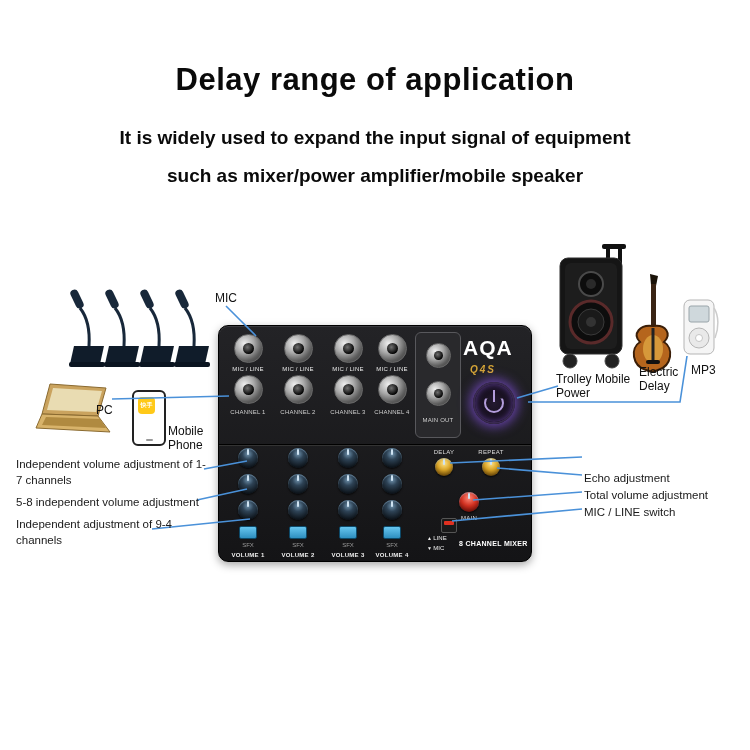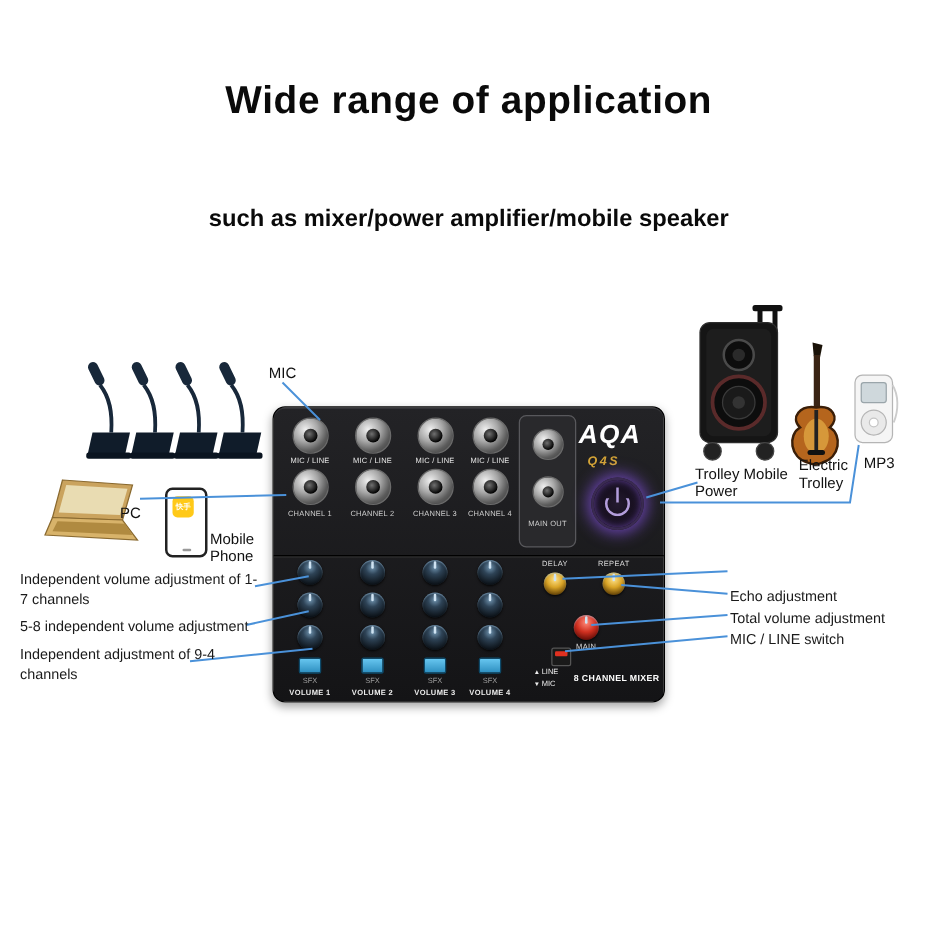--- a/index.html
+++ b/index.html
@@ -38,21 +38,21 @@
     background:radial-gradient(circle at 40% 38%, #707070, #000 72%); }
   .jack.small { width:23px; height:23px; } .jack.small::after { inset:7px; }
   .mlab { font-size:6px; color:#e8e8e8; letter-spacing:.2px; margin:2px 0 3px; white-space:nowrap; }
   .clab { font-size:6px; color:#cfcfcf; margin-top:4px; letter-spacing:.2px; white-space:nowrap; }
   .mainout { position:absolute; left:196px; top:6px; width:46px; height:106px;
     background:#29292c; border:1px solid #58585c; border-radius:6px;
     display:flex; flex-direction:column; align-items:center; padding-top:10px; box-sizing:border-box; }
   .mainout .jack + .jack { margin-top:12px; }
   .mainout .clab { margin-top:10px; }
   .brand { position:absolute; left:244px; top:10px; font-size:21px; font-weight:800;
-    font-style:italic; color:#fff; letter-spacing:1px; }
+    color:#fff; letter-spacing:1px; }
   .model { position:absolute; left:251px; top:38px; font-size:10px; font-weight:700;
     color:#d4a437; letter-spacing:2px;font-style:italic; }
   .power { position:absolute; left:254px; top:56px; width:38px; height:38px; border-radius:50%;
     background:radial-gradient(circle,#241a30 0%,#120c18 70%);
     border:2px solid #3a2a52;
     box-shadow:0 0 12px 3px rgba(130,80,220,.75), inset 0 0 7px rgba(150,100,240,.6); }
   .power::before { content:""; position:absolute; inset:9px; border:2px solid #b39ddb;
     border-radius:50%; clip-path:polygon(0 28%,100% 28%,100% 100%,0 100%); }
   .power::after { content:""; position:absolute; left:50%; top:6px; width:2px; height:12px;
     background:#b39ddb; transform:translateX(-50%); }
@@ -93,21 +93,22 @@
   .r3 { left:584px; top:487px; width:160px; }
   .r4 { left:584px; top:504px; width:160px; }
   .note { position:absolute; left:584px; top:521px; width:162px; font-size:9px;
     color:#1a1a1a; line-height:1.35; z-index:12; }
 </style>
 </head>
 <body>
 
 <div class="page">
 
-  <div class="title">Wide range of application</div>
+  <div class="title">Delay range of application</div>
+  <div class="sub sub1">It is widely used to expand the input signal of equipment</div>
   <div class="sub sub2">such as mixer/power amplifier/mobile speaker</div>
 
   <svg class="callouts" width="750" height="750">
     <line class="co" x1="112" y1="399" x2="229" y2="396"></line>
     <line class="co" x1="226" y1="306" x2="256" y2="336"></line>
     <line class="co" x1="517" y1="398" x2="558" y2="386"></line>
     <polyline class="co" points="528,402 680,402 687,356"></polyline>
     <line class="co" x1="204" y1="469" x2="247" y2="461"></line>
     <line class="co" x1="197" y1="500" x2="247" y2="489"></line>
     <line class="co" x1="152" y1="529" x2="250" y2="519"></line>
@@ -190,21 +191,21 @@
   <div class="dev" style="left:630px;top:272px">
     <svg width="46" height="108" viewBox="0 0 46 108">
       <path d="M20 2 L28 4 L26 14 L21 13 Z" fill="#1a1208"></path>
       <rect x="21" y="12" width="5" height="46" fill="#3a2414"></rect>
       <path d="M23 54 C 36 52, 42 62, 34 70 C 44 76, 42 94, 28 98 C 24 100, 20 100, 16 98 C 2 94, 0 76, 10 70 C 2 62, 10 52, 23 54 Z" fill="#b5651d" stroke="#3a1e08" stroke-width="2"></path>
       <ellipse cx="23" cy="77" rx="10" ry="14" fill="#e8b34a" opacity="0.65"></ellipse>
       <rect x="21.5" y="56" width="3" height="34" fill="#222"></rect>
       <rect x="16" y="88" width="14" height="4" rx="2" fill="#111"></rect>
     </svg>
   </div>
-  <div class="dlabel" style="left:639px;top:365px;width:48px">Electric Trolley</div>
+  <div class="dlabel" style="left:639px;top:365px;width:48px">Electric Delay</div>
 
   <div class="dev" style="left:680px;top:298px">
     <svg width="40" height="62" viewBox="0 0 40 62">
       <rect x="4" y="2" width="30" height="54" rx="6" fill="#f5f5f5" stroke="#b5b5b5"></rect>
       <rect x="9" y="8" width="20" height="16" rx="2" fill="#cfd8dc" stroke="#9aa5aa"></rect>
       <circle cx="19" cy="40" r="10" fill="#e9e9e9" stroke="#b5b5b5"></circle>
       <circle cx="19" cy="40" r="3.5" fill="#fff" stroke="#c5c5c5"></circle>
       <path d="M34 10 C 39 18, 39 30, 35 40" stroke="#cccccc" stroke-width="1.5" fill="none"></path>
     </svg>
   </div>

